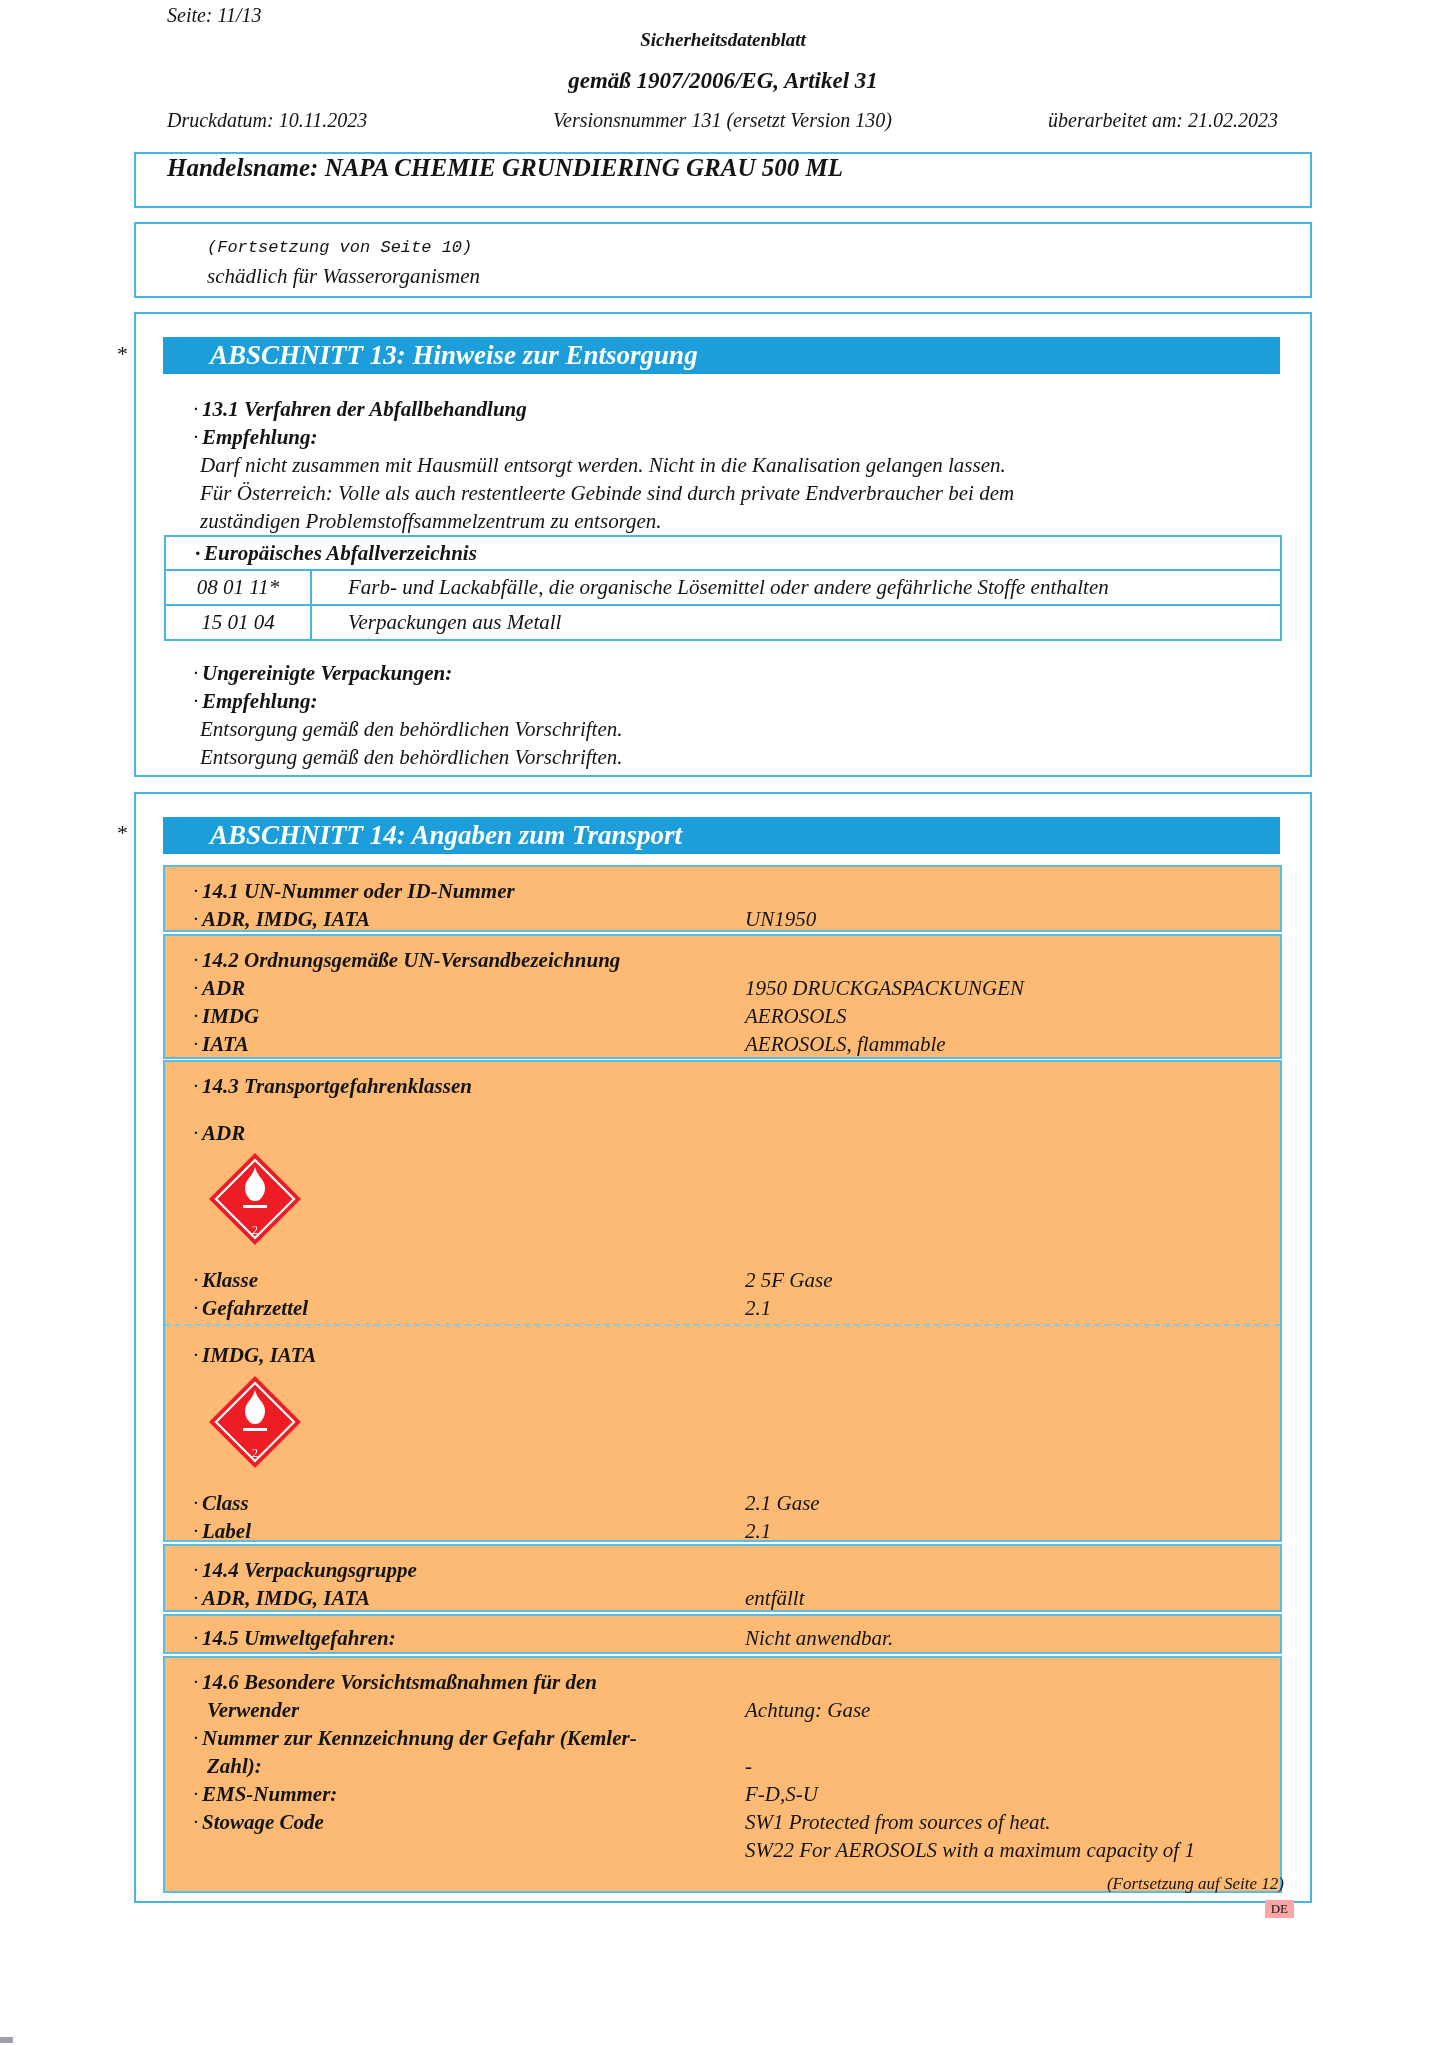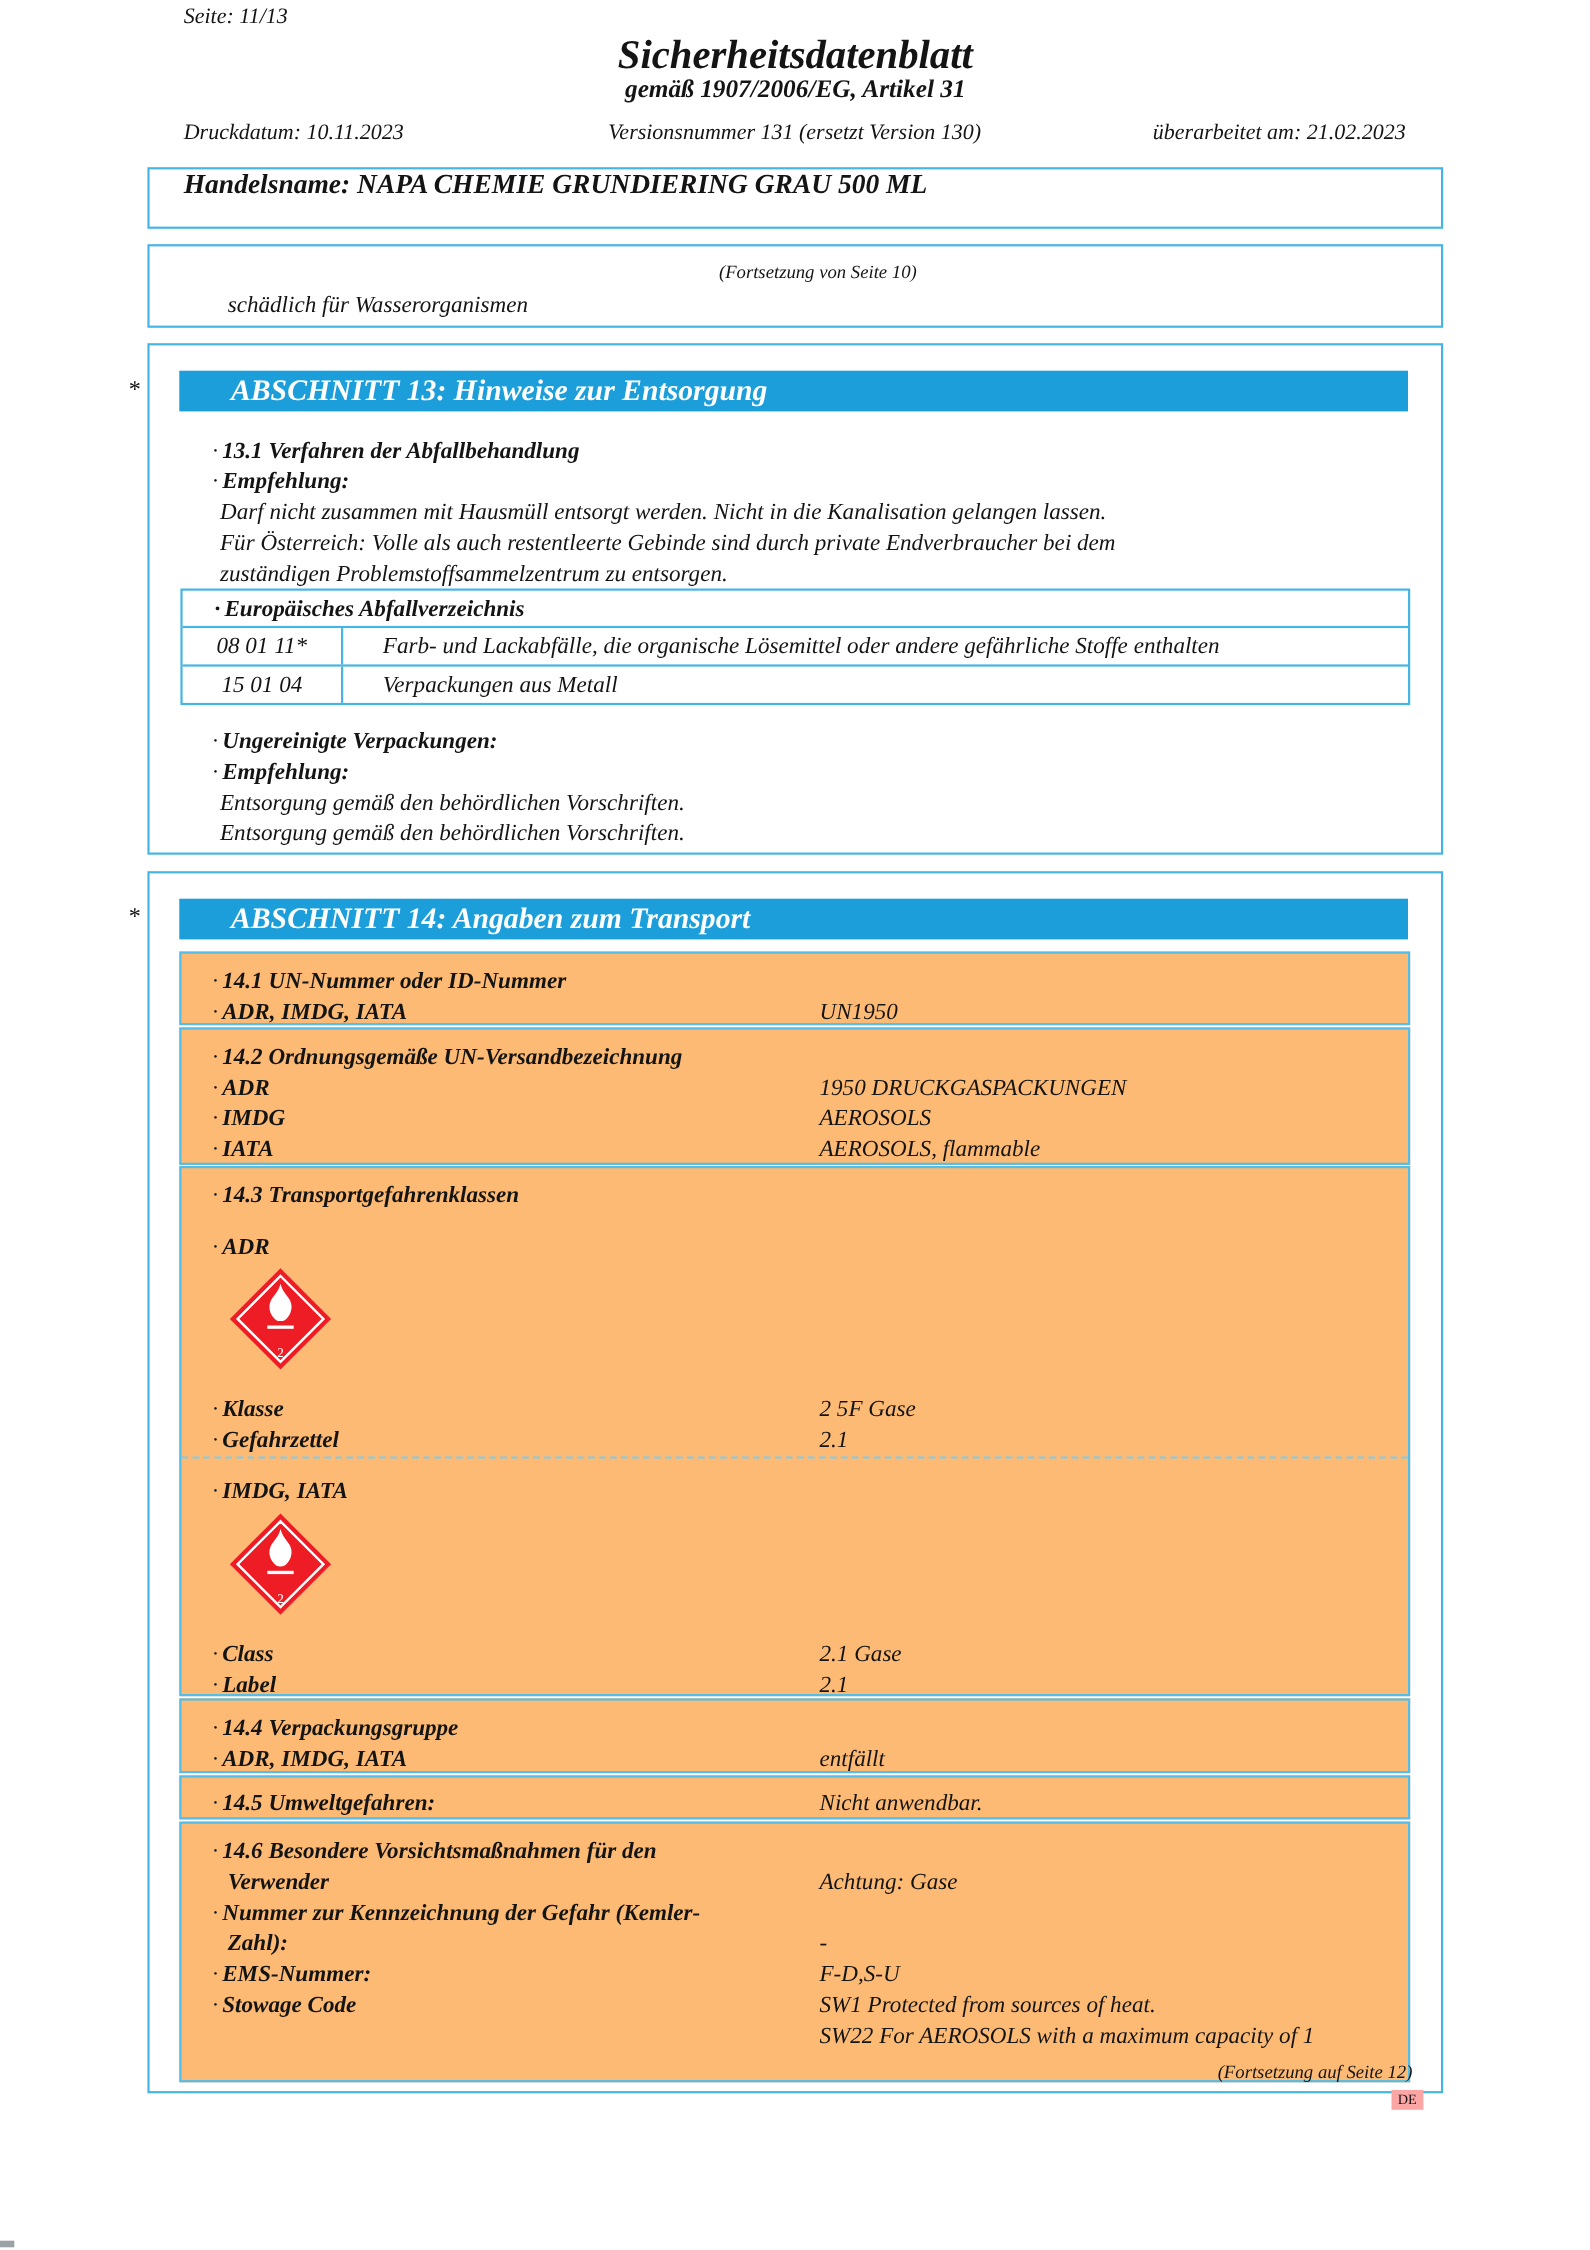--- a/index.html
+++ b/index.html
@@ -4,34 +4,34 @@
 <style>
   html,body{margin:0;padding:0;}
   body{
     width:1445px;height:2045px;position:relative;background:#ffffff;
     font-family:"Liberation Serif","DejaVu Serif",serif;
     font-style:italic;color:#141414;overflow:hidden;
   }
   .abs{position:absolute;}
   
   .page-label{left:167px;top:4px;font-size:20px;}
-  .doc-title{left:134px;width:1178px;top:29px;text-align:center;font-size:37px;font-weight:bold;}
+  .doc-title{left:134px;width:1178px;top:29px;text-align:center;font-size:19px;font-weight:bold;}
   .doc-subtitle{left:134px;width:1178px;top:68px;text-align:center;font-size:23px;font-weight:bold;}
   .date-row{left:0;top:109px;width:1445px;font-size:20px;}
   .d1{position:absolute;left:167px;white-space:nowrap;}
   .d2{position:absolute;left:0;width:1445px;text-align:center;}
   .d3{position:absolute;right:167px;white-space:nowrap;}
   
   .box{position:absolute;left:134px;width:1178px;border:2px solid #46b5e3;box-sizing:border-box;background:#fff;}
   .box-trade{top:152px;height:56px;}
   .box-cont{top:222px;height:76px;}
   .box-s13{top:312px;height:465px;}
   .box-s14{top:792px;height:1111px;}
   .trade-name{padding:0 0 0 31px;font-size:25px;font-weight:bold;white-space:nowrap;}
-  .cont-note{padding:14px 30px 0 71px;font-size:17px;text-align:center;}
+  .cont-note{padding:14px 30px 0 71px;font-size:17px;text-align:left;font-family:Liberation Mono, monospace;}
   .carryover{margin-top:7px;padding-left:71px;font-size:21px;}
   
   .bar{margin:23px 30px 0 27px;height:37px;background:#1c9edb;color:#ffffff;
        font-size:27px;font-weight:bold;line-height:37px;padding-left:47px;
        white-space:nowrap;box-sizing:border-box;}
   .marker{font-size:22px;font-style:normal;}
   .mark13{left:117px;top:341px;}
   .mark14{left:117px;top:820px;}
   
   .ln{position:relative;line-height:28px;min-height:28px;font-size:21px;white-space:nowrap;}

